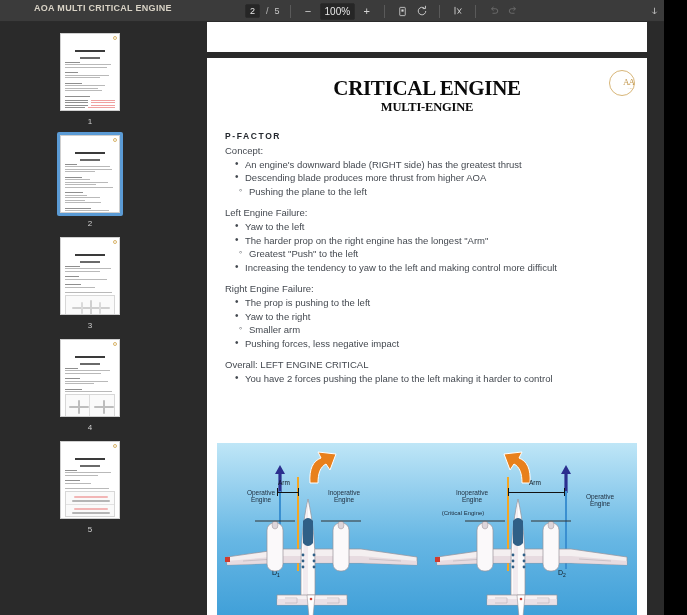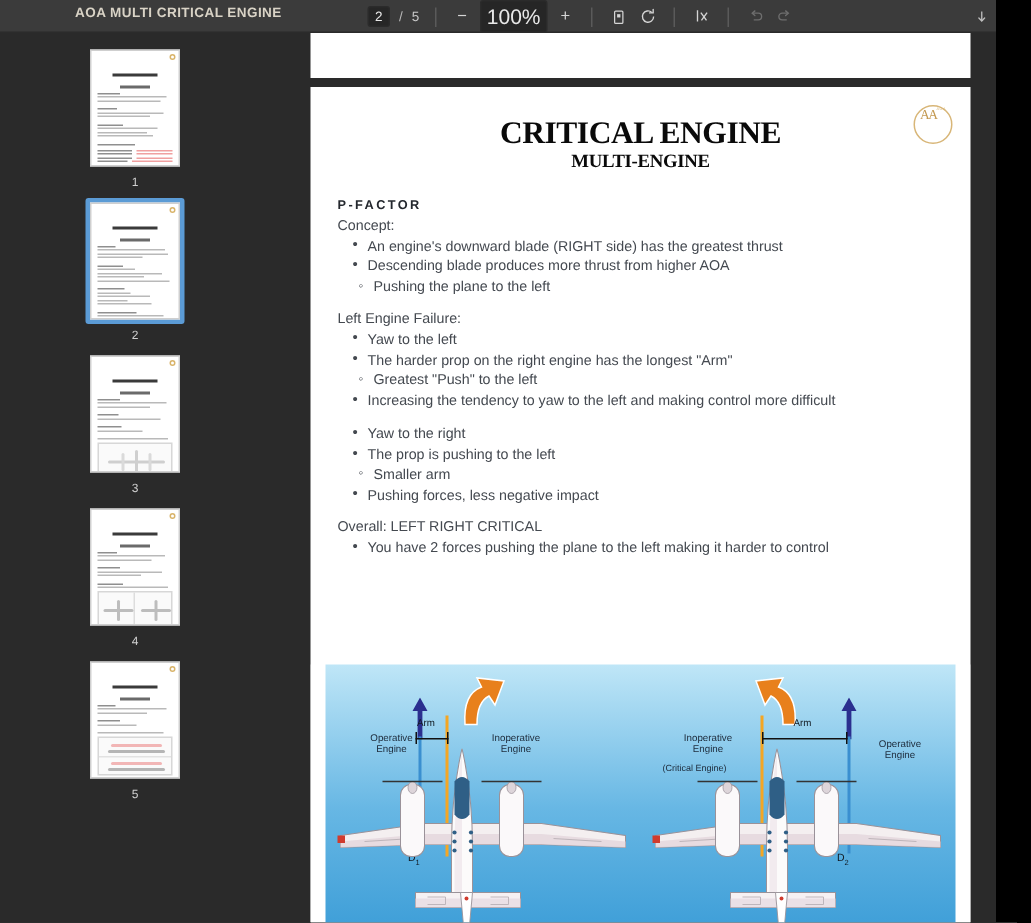--- a/index.html
+++ b/index.html
@@ -13,21 +13,21 @@
 
   
   .toolbar {
     position: absolute; top:0; left:0;
     width: 664px; height: 22px;
     background: #3b3b3b;
     display: flex; align-items: center;
     border-bottom: 1px solid #2b2b2b;
   }
   .toolbar-title {
-    position:absolute; left:50px; top:3px;
+    position:absolute; left:34px; top:3px;
     font-size: 9px; font-weight: bold;
     color: #d9d3c6; letter-spacing: .3px;
     white-space: nowrap;
   }
   .tb-center {
     position: absolute; left: 245px; top:0;
     height:22px; display:flex; align-items:center; gap:4px;
   }
   .pagebox {
     background:#262626; color:#e8e8e8;
@@ -38,21 +38,21 @@
   .pagesep { color:#b9b9b9; font-size:9px; margin:0 2px; }
   .pagetotal { color:#c9c9c9; font-size:9px; }
   .vsep { width:1px; height:13px; background:#5a5a5a; margin:0 6px; }
   .tb-btn {
     color:#d5d5d5; font-size:11px; line-height:1;
     width:15px; height:15px; display:flex;
     align-items:center; justify-content:center;
     cursor:pointer; user-select:none;
   }
   .zoombox {
-    background:#262626; color:#e8e8e8; font-size:14px;
+    background:#262626; color:#e8e8e8; font-size:10px;
     padding:2px 4px; border-radius:2px; border:1px solid #2b2b2b;
   }
   .tb-icon { width:15px; height:15px; display:flex; align-items:center; justify-content:center; cursor:pointer; }
   .tb-icon svg { display:block; }
   .tb-right {
     position:absolute; right:2px; top:0; height:22px;
     display:flex; align-items:center;
   }
 
   
@@ -118,21 +118,22 @@
   }
   .page {
     position:absolute; left:27px; top:36px;
     width:440px; height:560px; background:#fff;
     overflow:hidden;
   }
   .doc-logo {
     position:absolute; right:12px; top:12px;
     width:26px; height:26px; border-radius:50%;
     border:1.2px solid #d8b678;
-    display:flex; align-items:flex-start; justify-content:center;
+    display:flex; align-items:flex-end; justify-content:center;
+    flex-direction:column;
   }
   .doc-logo .aa {
     font-family:"Liberation Serif", serif; font-size:9px;
     color:#c49a52; letter-spacing:-1px;
   }
   .doc-logo .sub { font-size:2.5px; color:#d8b678; letter-spacing:.3px; }
 
   .doc-title {
     text-align:center; margin-top:18px;
     font-family:"Liberation Serif", serif;
@@ -494,36 +495,37 @@
             <li>Greatest "Push" to the left</li>
           </ul>
           <ul class="l1">
             <li>Increasing the tendency to yaw to the left and making control more difficult</li>
           </ul>
         </div>
 
         <div class="sec-gap"></div>
 
         <div>
+          <p class="lead">Right Engine Failure:</p>
           <ul class="l1">
+            <li>The prop is pushing to the left</li>
             <li>Yaw to the right</li>
-            <li>The prop is pushing to the left</li>
           </ul>
           <ul class="l2">
             <li>Smaller arm</li>
           </ul>
           <ul class="l1">
             <li>Pushing forces, less negative impact</li>
           </ul>
         </div>
 
         <div class="sec-gap"></div>
 
         <div>
-          <p class="lead">Overall: LEFT RIGHT CRITICAL</p>
+          <p class="lead">Overall: LEFT ENGINE CRITICAL</p>
           <ul class="l1">
             <li>You have 2 forces pushing the plane to the left making it harder to control</li>
           </ul>
         </div>
       </div>
 
       <div class="figure">
         <div class="fig-inner">
 
           <div class="diagram left">

